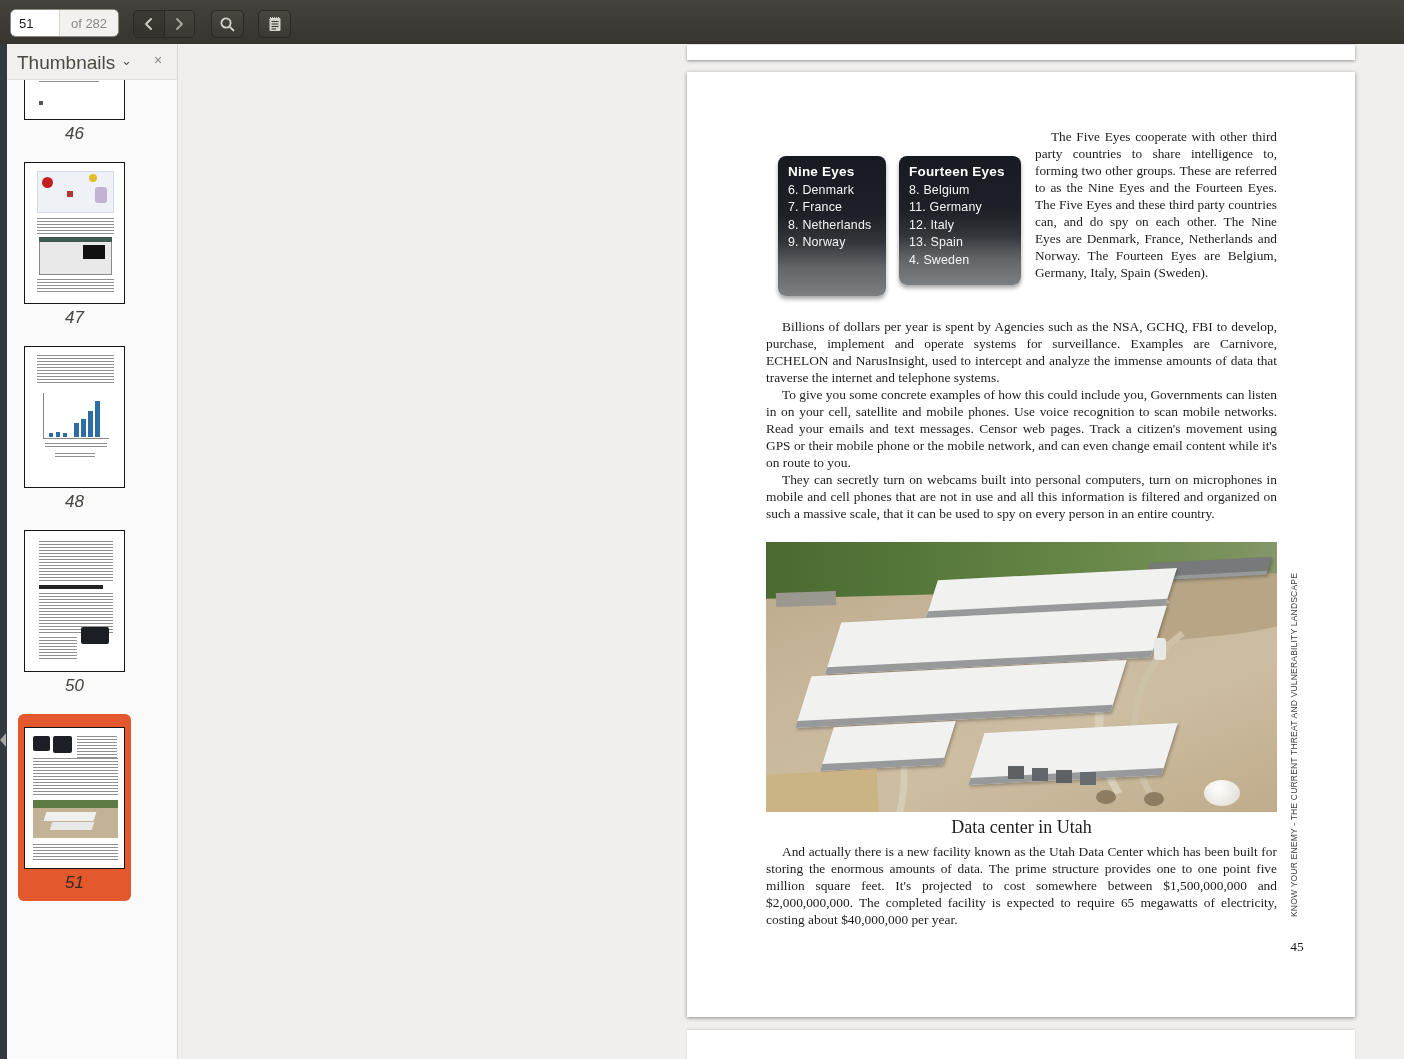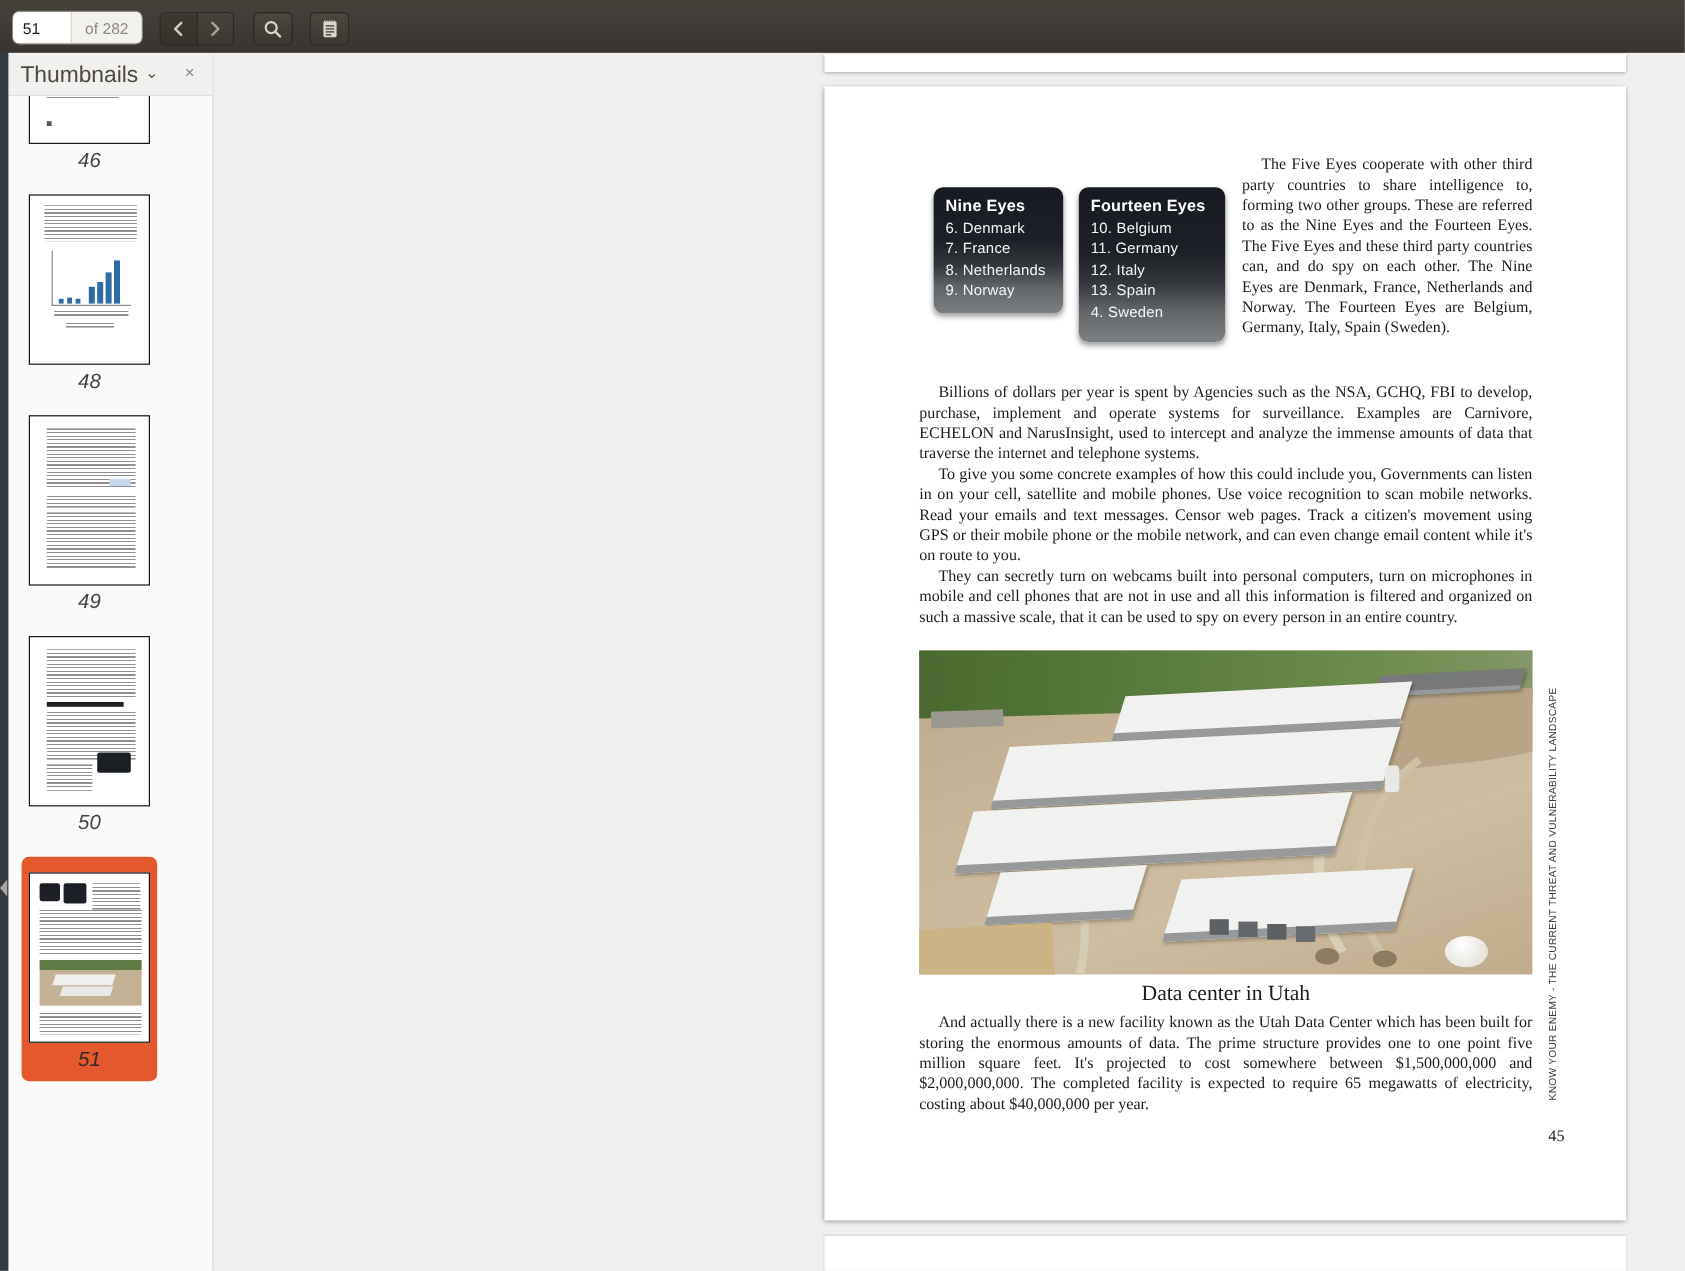--- a/index.html
+++ b/index.html
@@ -58,21 +58,21 @@
   .page-strip { position:absolute; left:509px; width:668px; background:#ffffff; box-shadow:0 1px 3px rgba(0,0,0,.38); }
   .strip-prev { top:1px; height:15px; }
   .strip-next { top:986px; height:40px; box-shadow:0 -1px 2px rgba(0,0,0,.12); }
   .page { position:absolute; left:509px; top:28px; width:668px; height:945px; background:#ffffff;
     box-shadow:0 1px 4px rgba(0,0,0,.42); }
 
   
   .eyes-box { position:absolute; border-radius:8px; color:#ffffff; padding:8px 10px 6px 10px;
     background:linear-gradient(180deg,#171b21 0%,#1d2127 42%,#33373c 62%,#636669 80%,#7d8082 100%);
     box-shadow:0 3px 4px rgba(0,0,0,.35); }
-  .eyes-box.nine { left:91px; top:84px; width:108px; height:105px; }
+  .eyes-box.nine { left:91px; top:84px; width:108px; height:140px; }
   .eyes-box.fourteen { left:212px; top:84px; width:122px; height:129px; }
   .eyes-title { font-weight:bold; font-size:13.5px; margin-bottom:3px; letter-spacing:.2px; }
   .eyes-item { font-size:12.4px; line-height:17.4px; color:#f4f4f4; letter-spacing:.2px; }
 
   .serif { font-family:"Liberation Serif", serif; color:#1c1c1c; }
   .col-para { position:absolute; left:348px; top:57px; width:242px; font-size:13.3px; line-height:16.95px;
     text-align:justify; text-indent:16px; }
   .flow-paras { position:absolute; left:79px; top:246px; width:511px; font-size:13.4px; line-height:17px; text-align:justify; }
   .flow-paras p { text-indent:16px; }
   .photo { position:absolute; left:79px; top:470px; width:511px; height:270px; overflow:hidden;
@@ -150,47 +150,53 @@
 
     <div class="thumb-item first">
       <div class="thumb-page">
 
         <div class="tl" style="left:14px;top:84px;width:60px;height:20px;"></div>
         <div class="tb" style="left:14px;top:122px;width:4px;height:4px;background:#555;"></div>
       </div>
       <div class="thumb-label">46</div>
     </div>
 
+    <div class="thumb-item">
+      <div class="thumb-page">
+        <div class="tb" style="left:12px;top:8px;width:77px;height:42px;background:#eef2f7;border:1px solid #d5dbe2;"></div>
+        <div class="tb" style="left:17px;top:14px;width:11px;height:11px;border-radius:50%;background:#c41f1f;"></div>
+        <div class="tb" style="left:64px;top:11px;width:8px;height:8px;border-radius:50%;background:#e3bd2a;"></div>
+        <div class="tb" style="left:70px;top:24px;width:12px;height:16px;background:#c3b3d2;border-radius:3px;"></div>
+        <div class="tb" style="left:42px;top:28px;width:6px;height:6px;background:#b5352f;"></div>
+        <div class="tl" style="left:12px;top:55px;width:77px;height:16px;"></div>
+        <div class="tb" style="left:14px;top:74px;width:73px;height:38px;background:#e9e9e9;border:1px solid #8a8a8a;"></div>
+        <div class="tb" style="left:14px;top:74px;width:73px;height:5px;background:#3d5a4e;"></div>
+        <div class="tb" style="left:58px;top:82px;width:22px;height:14px;background:#111;"></div>
+        <div class="tl" style="left:12px;top:116px;width:77px;height:14px;"></div>
+      </div>
+      <div class="thumb-label">47</div>
+    </div>
 
     <div class="thumb-item">
       <div class="thumb-page">
         <div class="tl" style="left:12px;top:8px;width:77px;height:30px;"></div>
         <div class="tb" style="left:18px;top:46px;width:66px;height:46px;border-left:1px solid #888;border-bottom:1px solid #888;"></div>
         <div class="tb" style="left:24px;top:86px;width:4px;height:4px;background:#2e6da4;"></div>
         <div class="tb" style="left:31px;top:85px;width:4px;height:5px;background:#2e6da4;"></div>
         <div class="tb" style="left:38px;top:86px;width:4px;height:4px;background:#2e6da4;"></div>
         <div class="tb" style="left:49px;top:76px;width:5px;height:14px;background:#2e6da4;"></div>
         <div class="tb" style="left:56px;top:72px;width:5px;height:18px;background:#2e6da4;"></div>
         <div class="tb" style="left:63px;top:64px;width:5px;height:26px;background:#2e6da4;"></div>
         <div class="tb" style="left:70px;top:54px;width:5px;height:36px;background:#2e6da4;"></div>
         <div class="tl" style="left:20px;top:96px;width:62px;height:6px;"></div>
         <div class="tl" style="left:30px;top:106px;width:40px;height:4px;"></div>
       </div>
       <div class="thumb-label">48</div>
     </div>
 
-    <div class="thumb-item">
-      <div class="thumb-page">
-        <div class="tl" style="left:14px;top:10px;width:74px;height:50px;"></div>
-        <div class="tb" style="left:66px;top:52px;width:18px;height:6px;background:#c8d8ea;"></div>
-        <div class="tl" style="left:14px;top:66px;width:74px;height:10px;"></div>
-        <div class="tl" style="left:14px;top:80px;width:74px;height:48px;"></div>
-      </div>
-      <div class="thumb-label">49</div>
-    </div>
 
     <div class="thumb-item">
       <div class="thumb-page">
         <div class="tl" style="left:14px;top:10px;width:74px;height:40px;"></div>
         <div class="tb" style="left:14px;top:54px;width:64px;height:4px;background:#222;"></div>
         <div class="tl" style="left:14px;top:62px;width:74px;height:40px;"></div>
         <div class="tb" style="left:56px;top:96px;width:28px;height:17px;background:#1b1f24;border-radius:2px;"></div>
         <div class="tl" style="left:14px;top:106px;width:38px;height:22px;"></div>
       </div>
       <div class="thumb-label">50</div>
@@ -222,21 +228,21 @@
     <div class="eyes-box nine">
       <div class="eyes-title">Nine Eyes</div>
       <div class="eyes-item">6. Denmark</div>
       <div class="eyes-item">7. France</div>
       <div class="eyes-item">8. Netherlands</div>
       <div class="eyes-item">9. Norway</div>
     </div>
 
     <div class="eyes-box fourteen">
       <div class="eyes-title">Fourteen Eyes</div>
-      <div class="eyes-item">10. Belgium</div>
+      <div class="eyes-item">8. Belgium</div>
       <div class="eyes-item">11. Germany</div>
       <div class="eyes-item">12. Italy</div>
       <div class="eyes-item">13. Spain</div>
       <div class="eyes-item">4. Sweden</div>
     </div>
 
     <div class="col-para serif">The Five Eyes cooperate with other third party countries to share intelligence to, forming two other groups. These are referred to as the Nine Eyes and the Fourteen Eyes. The Five Eyes and these third party countries can, and do spy on each other. The Nine Eyes are Denmark, France, Netherlands and Norway. The Fourteen Eyes are Belgium, Germany, Italy, Spain (Sweden).</div>
 
     <div class="flow-paras serif">
       <p>Billions of dollars per year is spent by Agencies such as the NSA, GCHQ, FBI to develop, purchase, implement and operate systems for surveillance. Examples are Carnivore, ECHELON and NarusInsight, used to intercept and analyze the immense amounts of data that traverse the internet and telephone systems.</p>

